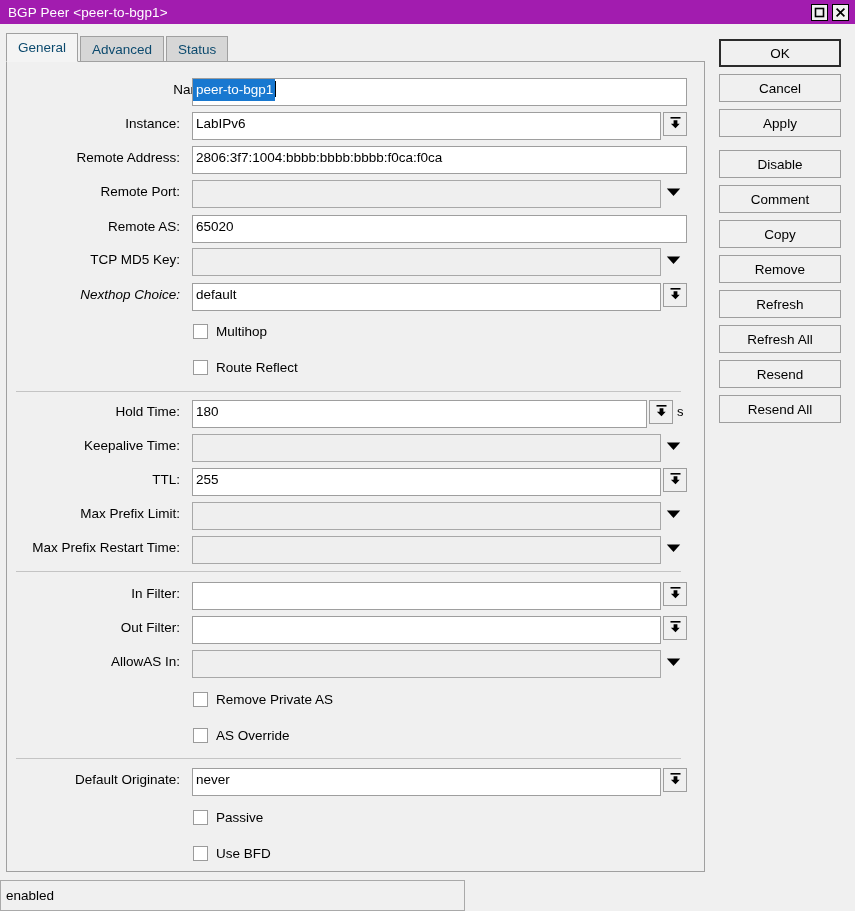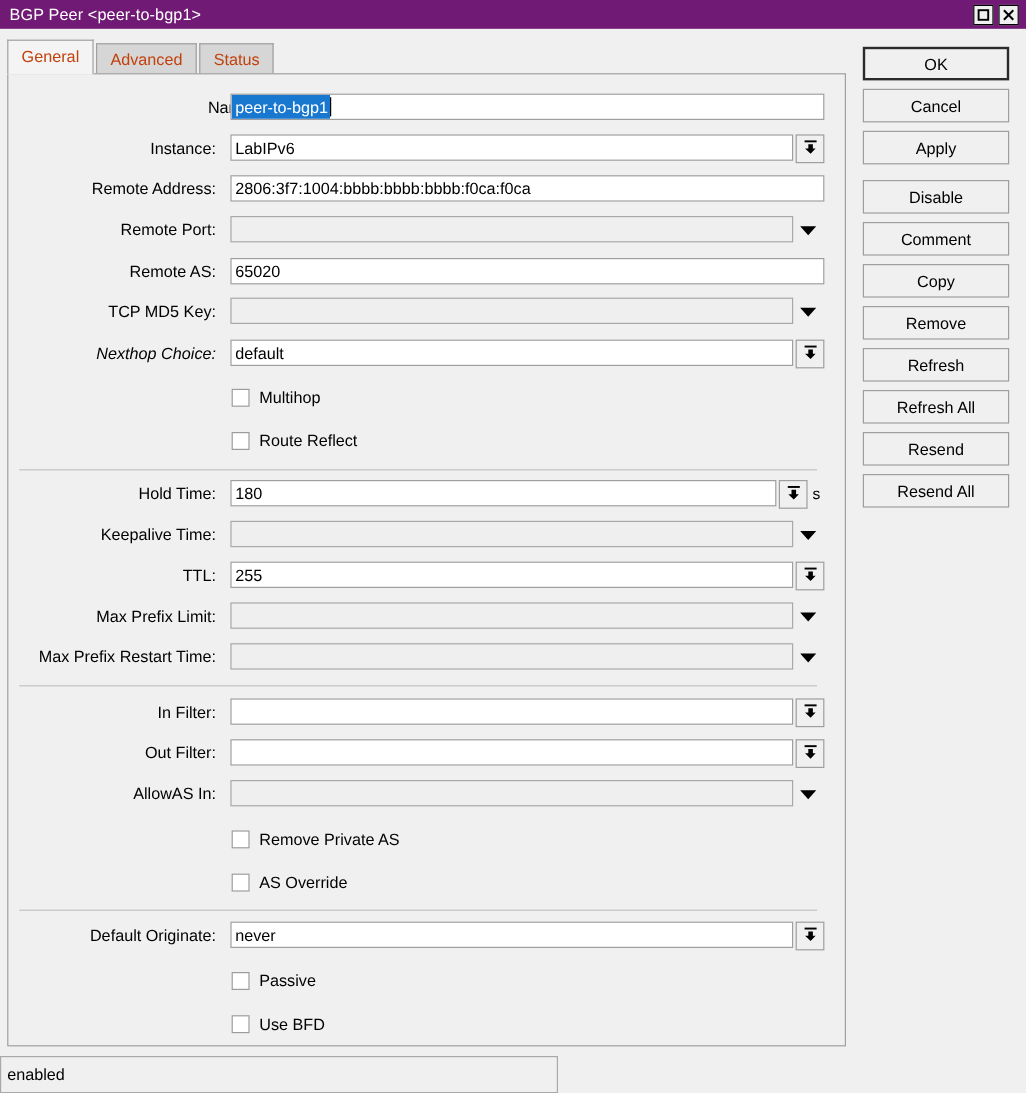--- a/index.html
+++ b/index.html
@@ -14,21 +14,21 @@
     color: #000;
     overflow: hidden;
     position: relative;
   }
 
   
   .titlebar {
     position: absolute;
     left: 0; top: 0;
     width: 855px; height: 24px;
-    background: #701a75;
+    background: #a21caf;
     display: flex;
     align-items: center;
     justify-content: center;
   }
   .titlebar-text {
     color: #ffffff;
     font-size: 13.5px;
     padding-left: 8px;
     letter-spacing: 0.1px;
     white-space: nowrap;
@@ -62,21 +62,21 @@
     height: 26px;
     padding: 0 11px;
     display: flex;
     align-items: center;
     justify-content: center;
     font-size: 13.5px;
     box-sizing: border-box;
     border: 1px solid #a0a0a0;
     border-bottom: none;
     background: #d6d6d6;
-    color: #c2410c;
+    color: #0c4a6e;
     margin-right: 2px;
     position: relative;
   }
   .tab.active {
     background: #f4f4f4;
     height: 29px;
     z-index: 3;
     border-color: #a0a0a0;
     border-bottom: 1px solid #f4f4f4;
   }
@@ -104,21 +104,21 @@
   }
   .label-col {
     position: absolute;
     left: 0;
     width: 186px;
     height: 24px;
   }
 
   .fld {
     position: absolute;
-    height: 22px;
+    height: 28px;
     box-sizing: border-box;
     border: 1px solid #9e9e9e;
     background: #ffffff;
     font-family: "Liberation Sans", sans-serif;
     font-size: 13.5px;
     color: #000;
     padding: 0 3px;
     line-height: 22px;
     white-space: nowrap;
     overflow: hidden;

